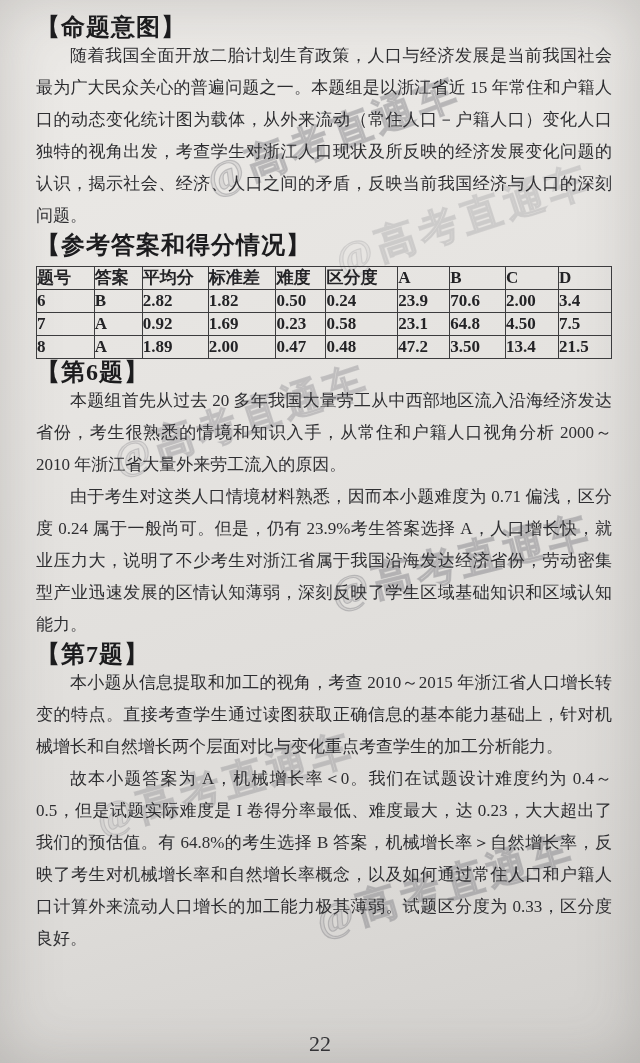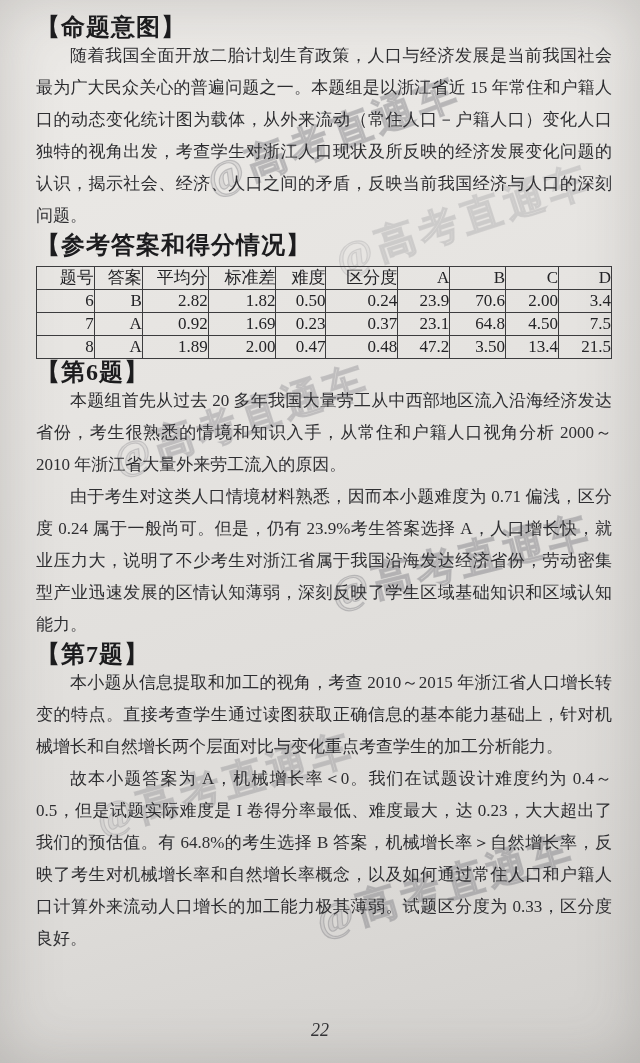--- a/index.html
+++ b/index.html
@@ -44,35 +44,34 @@
   .gap-l { margin-top: 24px; }
   table.score-table {
     border-collapse: collapse;
     width: 100%;
     margin-top: 8px;
     font-size: 17px;
     color: #232326;
   }
   table.score-table td, table.score-table th {
     border: 1.6px solid #3c3c3e;
-    text-align: right;
-    font-weight: normal;
+    text-align: left;
+    font-weight: bold;
     padding: 0;
     height: 22px;
     line-height: 22px;
   }
   .page-number {
     position: absolute;
     left: 0;
     width: 100%;
-    bottom: 22px;
+    bottom: 6px;
     text-align: center;
-    font-size: 18px;
+    font-size: 22px;
     color: #333336;
-    font-style: italic;
   }
   .watermark {
     position: absolute;
     font-size: 40px;
     font-weight: bold;
     letter-spacing: 5px;
     white-space: nowrap;
     color: rgba(128,128,133,0.14);
     -webkit-text-stroke: 1.2px rgba(118,118,124,0.34);
     pointer-events: none;
@@ -140,21 +139,21 @@
           <td>70.6</td>
           <td>2.00</td>
           <td>3.4</td>
         </tr>
         <tr>
           <td>7</td>
           <td>A</td>
           <td>0.92</td>
           <td>1.69</td>
           <td>0.23</td>
-          <td>0.37</td>
+          <td>0.58</td>
           <td>23.1</td>
           <td>64.8</td>
           <td>4.50</td>
           <td>7.5</td>
         </tr>
         <tr>
           <td>8</td>
           <td>A</td>
           <td>1.89</td>
           <td>2.00</td>

